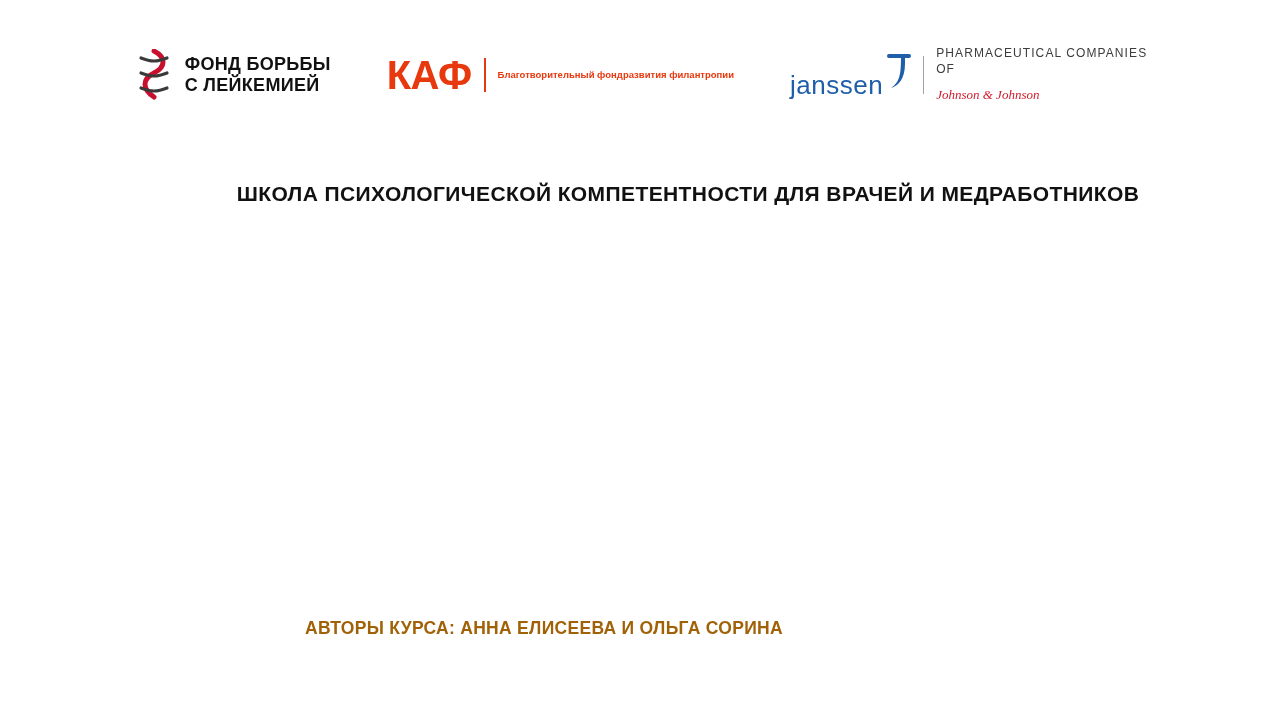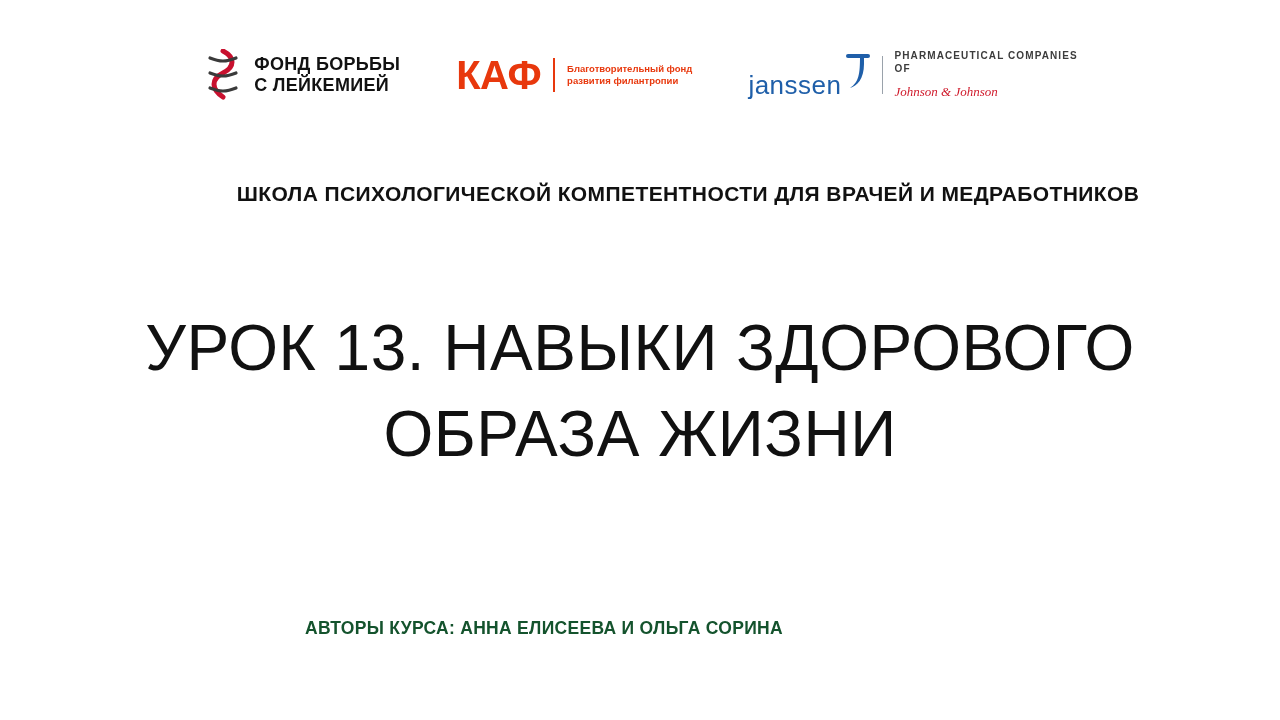--- a/index.html
+++ b/index.html
@@ -79,21 +79,21 @@
     letter-spacing: -0.5px;
     line-height: 1;
   }
   .logo-caf .rule {
     width: 2px;
     height: 34px;
     background: #e8380d;
   }
   .logo-caf .caf-sub {
     display: flex;
-    flex-direction: column;
+    flex-direction: row;
     line-height: 1.25;
   }
   .logo-caf .caf-sub span {
     font-size: 9.5px;
     font-weight: bold;
     color: #e8380d;
     white-space: nowrap;
   }
 
   
@@ -120,25 +120,24 @@
     height: 38px;
     background: #9aa2ab;
   }
   .logo-janssen .jj {
     display: flex;
     flex-direction: column;
     line-height: 1.3;
   }
   .logo-janssen .jj .l1,
   .logo-janssen .jj .l2 {
-    font-size: 10px;
+    font-size: 12px;
     letter-spacing: 1.1px;
     color: #3c3c3c;
     white-space: nowrap;
-    font-weight: bold;
   }
   .logo-janssen .jj .l3 {
     font-family: "Liberation Serif", serif;
     font-style: italic;
     font-size: 13px;
     color: #cf1a2b;
     white-space: nowrap;
     margin-top: 9px;
   }
 
@@ -171,21 +170,21 @@
 
   .authors {
     position: absolute;
     top: 618px;
     left: 0;
     width: 1088px;
     text-align: center;
     font-size: 17.5px;
     font-weight: bold;
     letter-spacing: 0.3px;
-    color: #14532d;
+    color: #a16207;
   }
 </style>
 </head>
 <body>
 
 <div class="slide">
 
   <div class="logo-strip">
 
     <div class="logo-fbl">
@@ -227,20 +226,16 @@
         <span class="l1">PHARMACEUTICAL COMPANIES</span>
         <span class="l2">OF</span>
         <span class="l3">Johnson &amp; Johnson</span>
       </span>
     </div>
 
   </div>
 
   <div class="course-line">ШКОЛА ПСИХОЛОГИЧЕСКОЙ КОМПЕТЕНТНОСТИ ДЛЯ ВРАЧЕЙ И МЕДРАБОТНИКОВ</div>
 
-  <div class="title">
-    <div>УРОК 13. НАВЫКИ ЗДОРОВОГО</div>
-    <div>ОБРАЗА ЖИЗНИ</div>
-  </div>
 
   <div class="authors">АВТОРЫ КУРСА: АННА ЕЛИСЕЕВА И ОЛЬГА СОРИНА</div>
 
 </div>
 
 </body></html>

